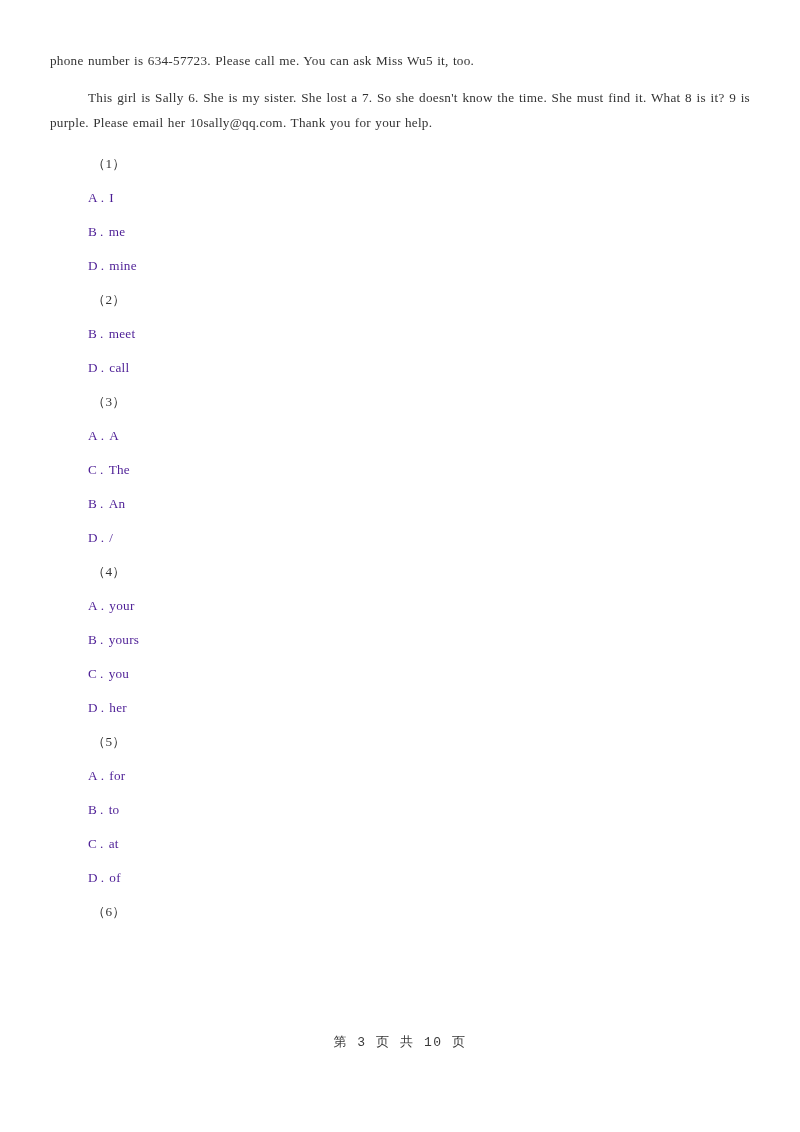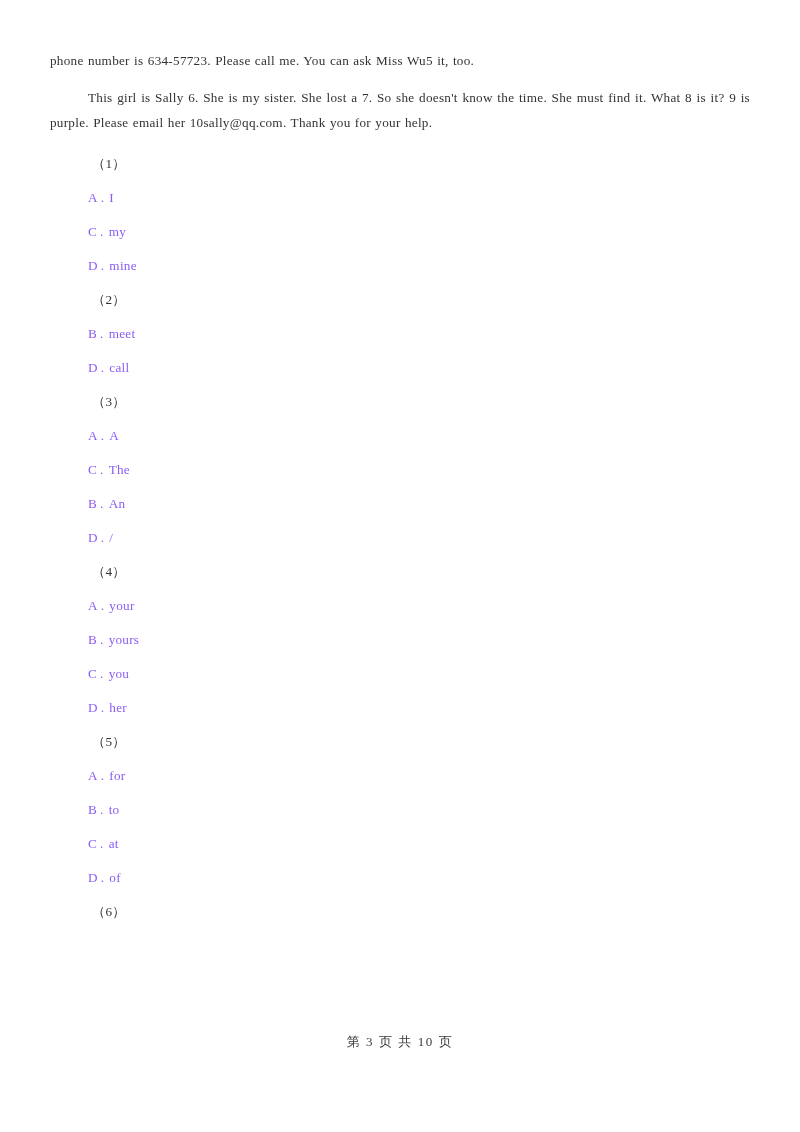--- a/index.html
+++ b/index.html
@@ -67,41 +67,41 @@
     color: #333333;
     letter-spacing: 0.02em;
     white-space: nowrap;
   }
 
   .q-option {
     font-size: 13.2px;
     line-height: 34px;
     height: 34px;
     padding-left: 38px;
-    color: #8b5cf6;
+    color: #4c1d95;
     letter-spacing: 0.02em;
     white-space: nowrap;
   }
   .opt-letter { margin-right: 3px; }
   .opt-dot { margin-right: 5px; }
 
   
   .footer {
     position: absolute;
     left: 0;
     top: 1032px;
     width: 800px;
     text-align: center;
   }
   .footer-text {
     display: inline-block;
     font-size: 13px;
     color: #3a3a3a;
     letter-spacing: 0.12em;
-    font-family: Liberation Serif, serif;
+    font-family: Liberation Mono, monospace;
   }
 </style>
 </head>
 <body>
 
 <div class="page">
 
   <div class="content">
 
     <p class="para continued">phone number is 634-57723. Please call me. You can ask Miss Wu5 it, too.</p>
@@ -109,21 +109,21 @@
     <p class="para indented">This girl is Sally 6. She is my sister. She lost a 7. So she doesn't know the time. She must find it. What 8 is it? 9 is purple. Please email her 10sally@qq.com. Thank you for your help.</p>
 
     <div class="qlist">
 
       <div class="q-group">
         <div class="q-number">（1）</div>
         <div class="q-option">
           <span class="opt-letter">A</span><span class="opt-dot">.</span><span>I</span>
         </div>
         <div class="q-option">
-          <span class="opt-letter">C</span><span class="opt-dot">.</span><span>my</span>
+          <span class="opt-letter">B</span><span class="opt-dot">.</span><span>me</span>
         </div>
         <div class="q-option">
           <span class="opt-letter">D</span><span class="opt-dot">.</span><span>mine</span>
         </div>
       </div>
 
       <div class="q-group">
         <div class="q-number">（2）</div>
         <div class="q-option">
           <span class="opt-letter">B</span><span class="opt-dot">.</span><span>meet</span>

